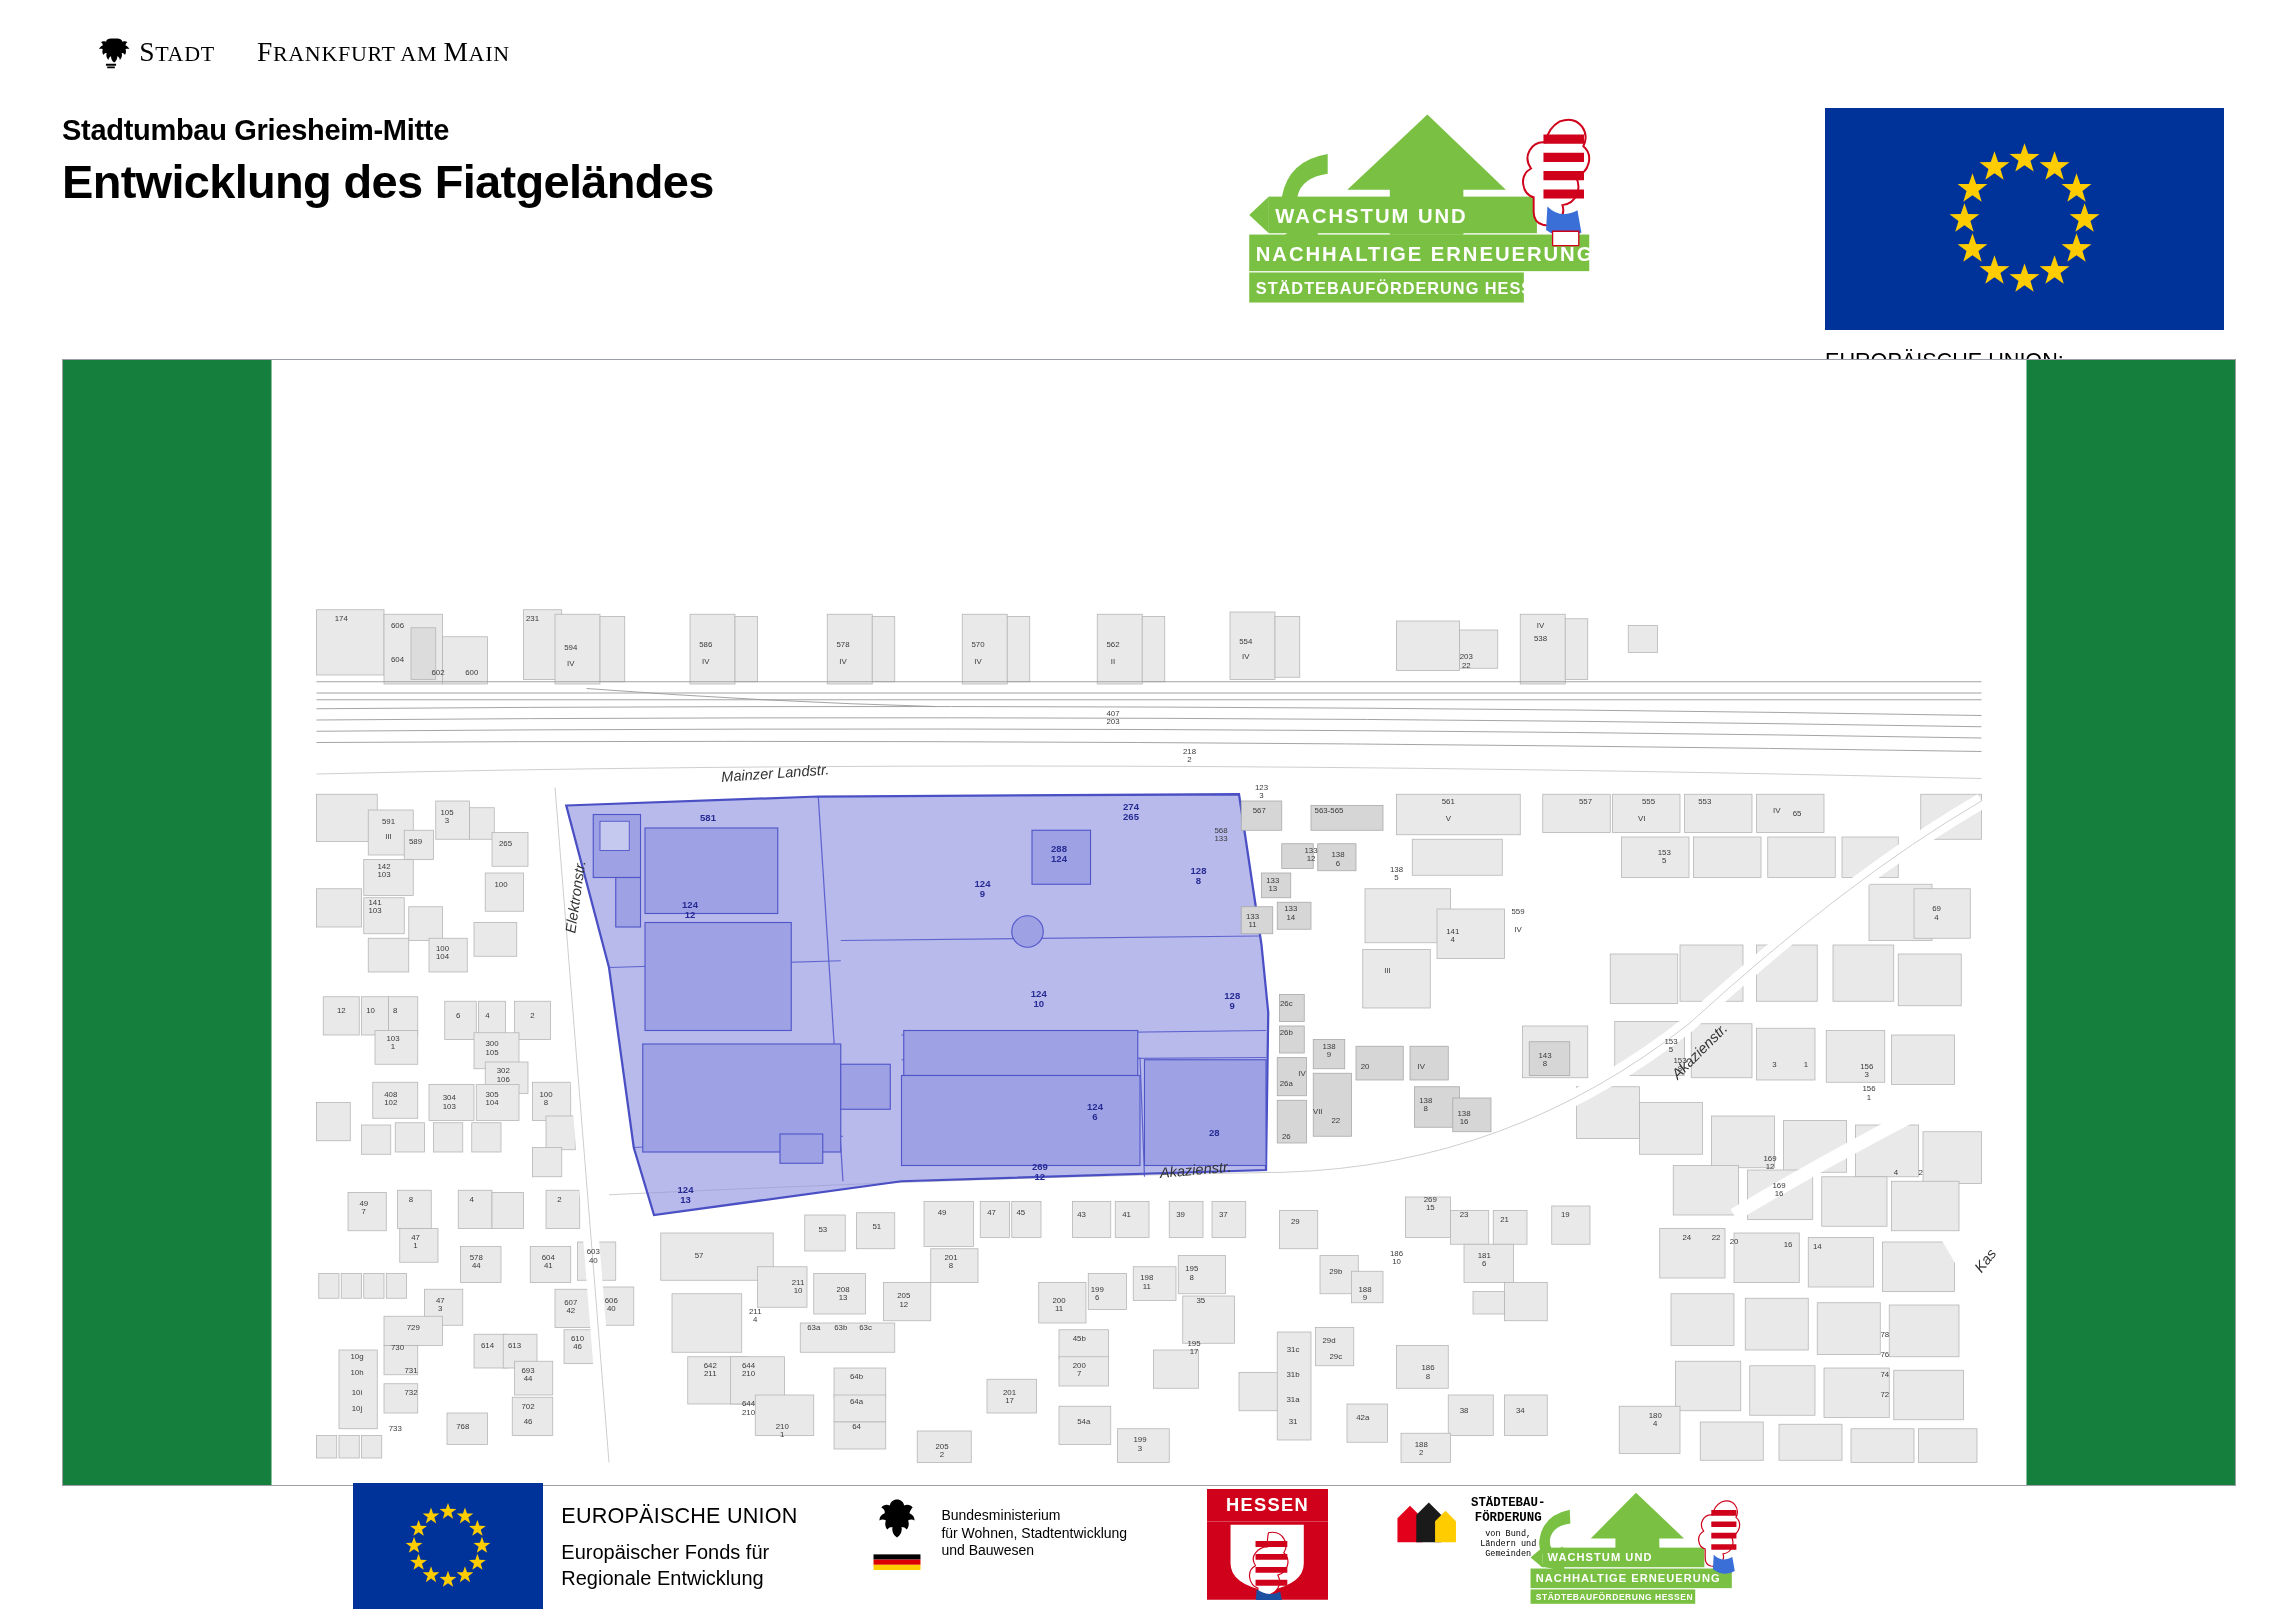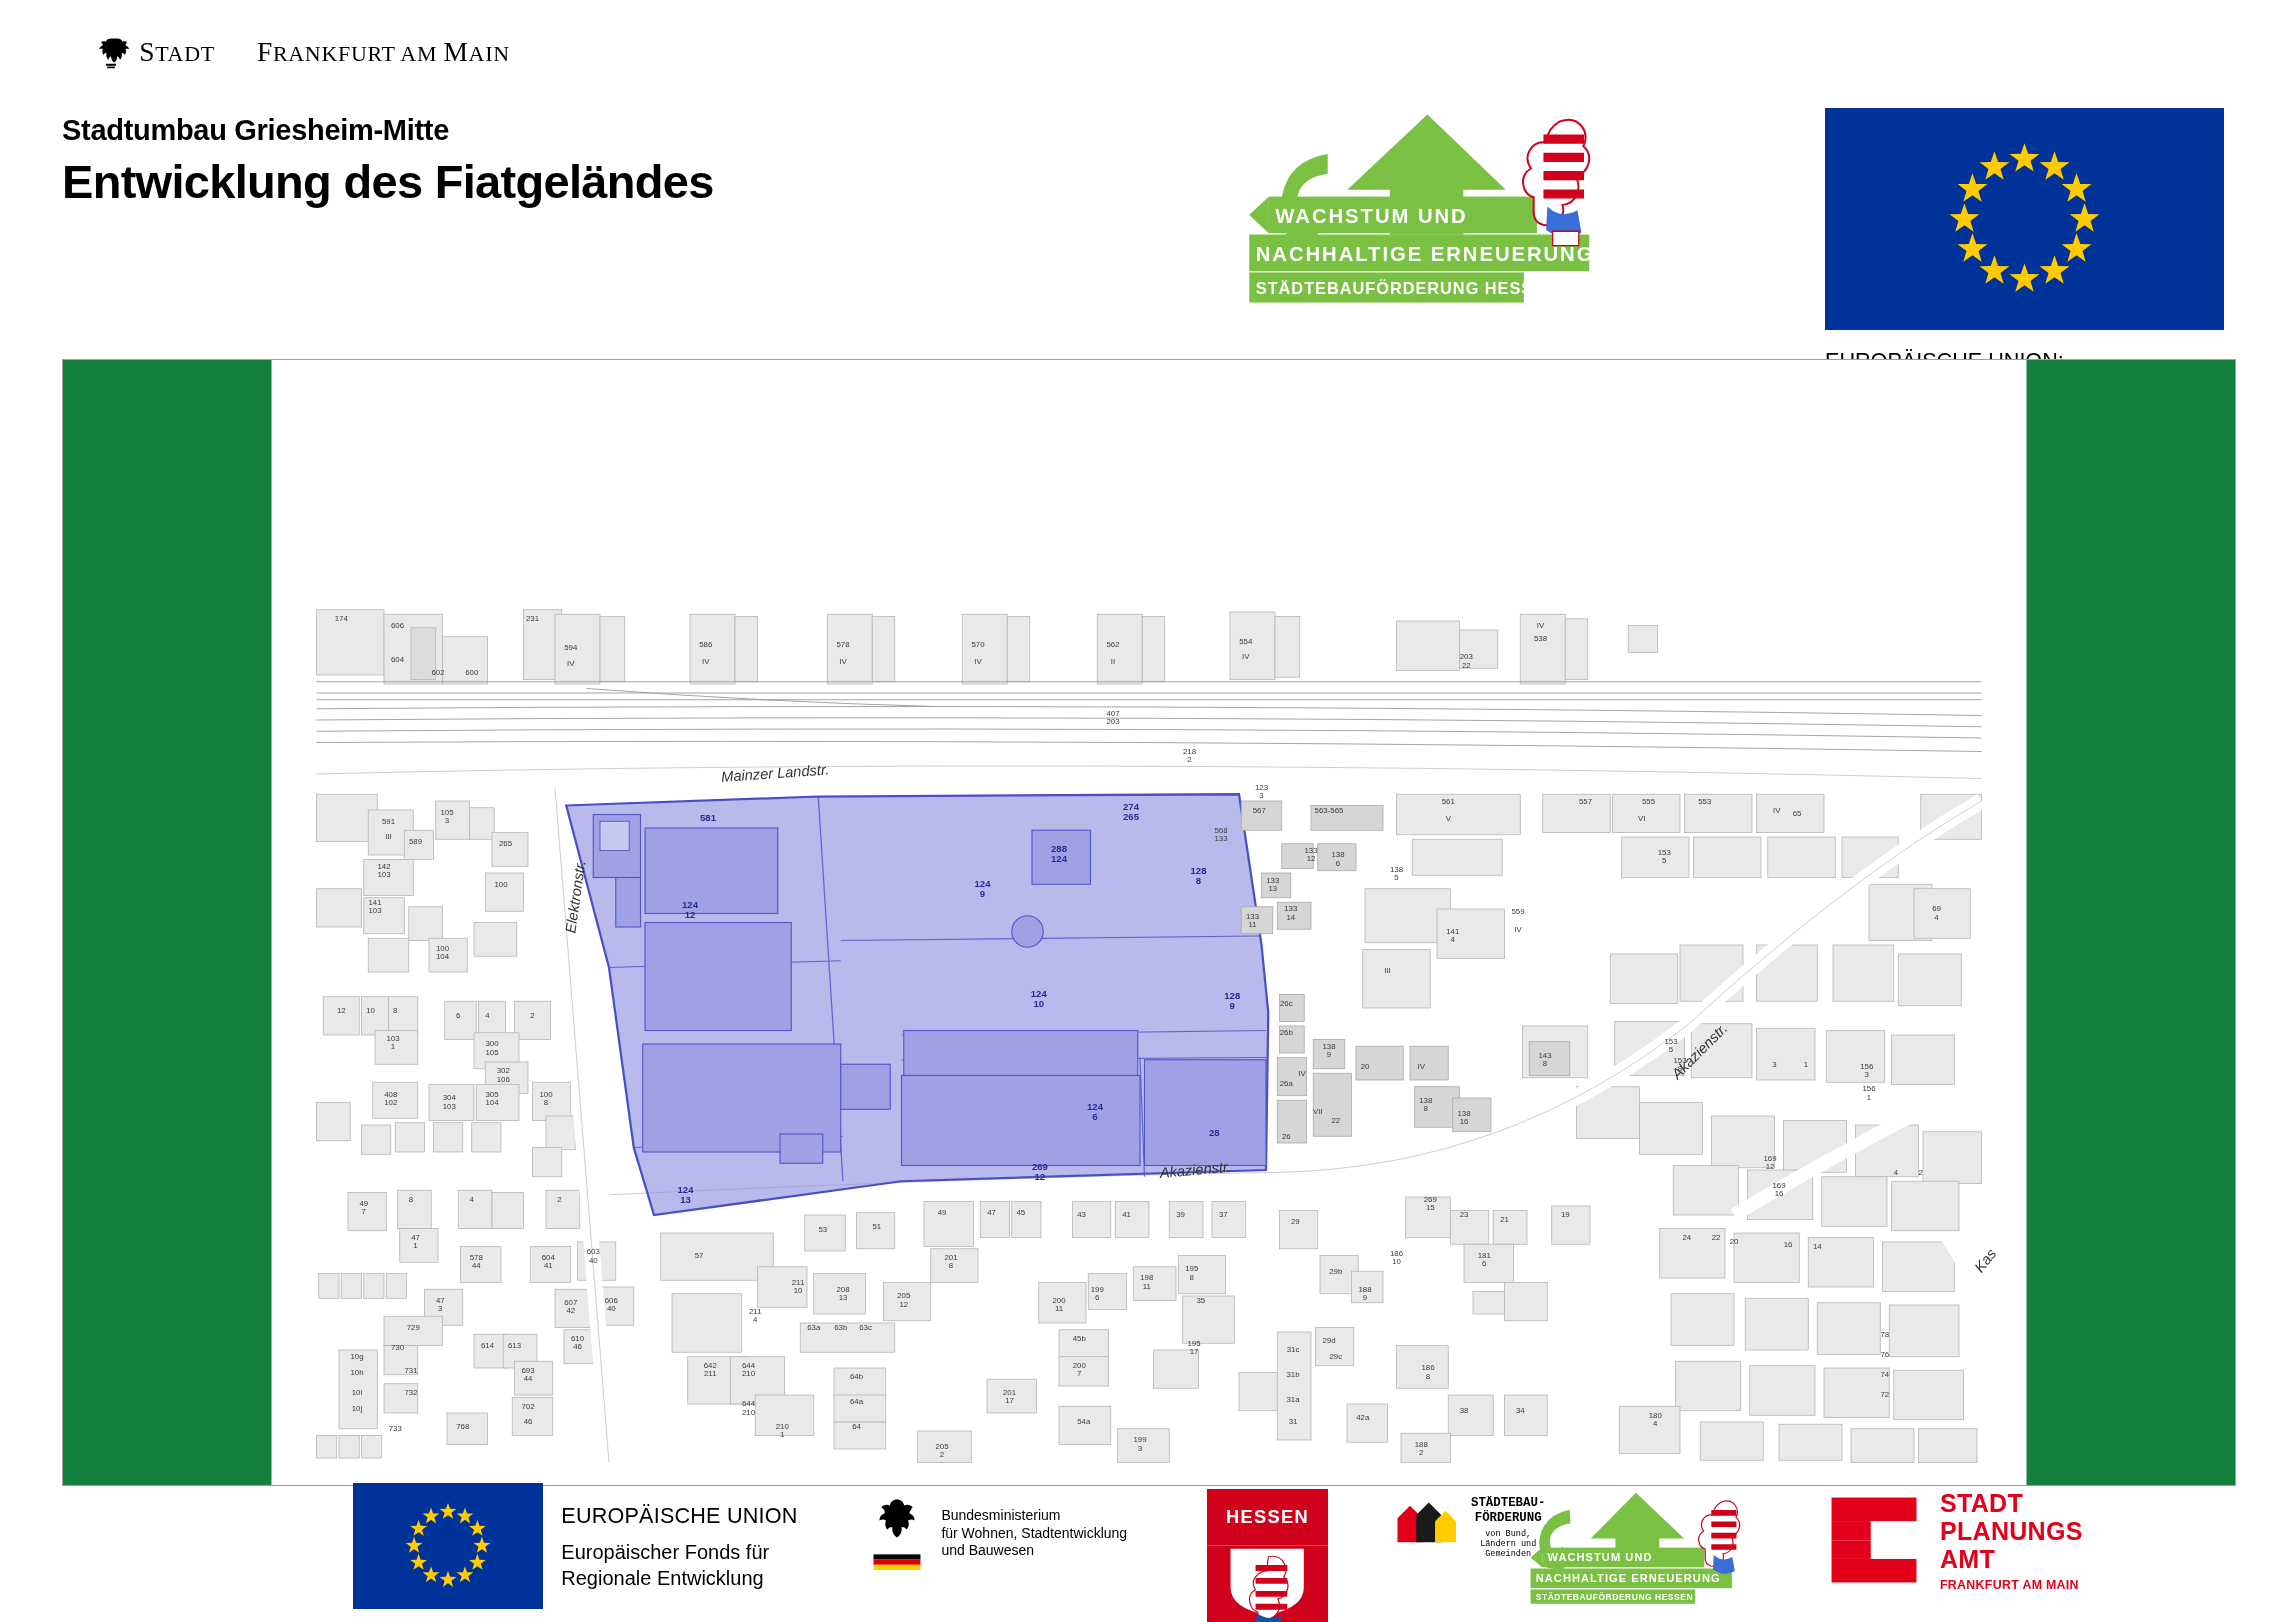--- a/index.html
+++ b/index.html
@@ -651,21 +651,21 @@
     </svg>
     <div class="bmwsb" style="margin-left:14.4px;">
       <div>Bundesministerium</div>
       <div>für Wohnen, Stadtentwicklung</div>
       <div>und Bauwesen</div>
     </div>
   </div>
 
   <div class="footer-item" style="left:1207px;top:19.6px;">
     <div class="hessen-wrap">
-      <div style="background:#d0021b;color:#fff;font-size:18.3px;font-weight:bold;text-align:center;padding:17px 0;letter-spacing:1.3px;">HESSEN</div>
+      <div style="background:#d0021b;color:#fff;font-size:18.3px;font-weight:bold;text-align:center;padding:5px 0;letter-spacing:1.3px;">HESSEN</div>
       <svg width="121" height="79" viewBox="0 0 185 120">
         <rect x="0" y="0" width="185" height="120" fill="#d0021b"></rect>
         <path d="M92 6 L148 6 L148 70 Q148 104 92 116 Q36 104 36 70 L36 6 Z" fill="#ffffff" transform="translate(0,0) scale(1,0.92)"></path>
         <g transform="translate(58,14) scale(0.9)">
           <path d="M40 4 q18 -4 26 10 q8 12 0 24 q10 10 6 22 q-4 12 -16 16 q6 12 0 22 q-6 10 -18 12 l0 14 q-10 2 -16 -6 l0 -20 q-12 -4 -14 -18 q-2 -14 10 -20 q-8 -12 0 -22 q8 -10 20 -10 q0 -16 2 -24 z" fill="#ffffff" stroke="#d0021b" stroke-width="2"></path>
           <path d="M18 18 h54 v10 h-54 z M18 40 h54 v10 h-54 z M18 62 h54 v10 h-54 z M18 84 h54 v10 h-54 z" fill="#d0021b"></path>
           <path d="M20 100 q20 14 40 4 l4 22 q-22 12 -46 -4 z" fill="#1b4fa0"></path>
         </g>
       </svg>
     </div>
@@ -695,28 +695,14 @@
     <text x="18" y="147" font-size="17" font-weight="bold" fill="#ffffff" letter-spacing="1.6">NACHHALTIGE ERNEUERUNG</text>
     <rect x="10" y="158" width="252" height="22" fill="#7ac143"></rect>
     <text x="18" y="174" font-size="13" font-weight="bold" fill="#ffffff" letter-spacing="0.8">STÄDTEBAUFÖRDERUNG HESSEN</text>
     <g transform="translate(268,18) scale(0.62)">
       <path d="M55 10 q22 -8 34 8 q10 14 2 30 q12 10 8 26 q-4 16 -20 20 q8 14 2 28 q-6 14 -22 16 q4 12 -4 22 q-10 12 -26 8 q-14 -4 -14 -20 l0 -22 q-14 -4 -16 -20 q-2 -16 12 -24 q-10 -14 -2 -28 q8 -14 24 -12 q4 -22 22 -32 z" fill="#ffffff" stroke="#d0021b" stroke-width="3"></path>
       <path d="M30 30 h62 v14 h-62 z M30 58 h62 v14 h-62 z M30 86 h62 v14 h-62 z M30 114 h62 v14 h-62 z" fill="#d0021b"></path>
       <path d="M36 140 q20 20 46 6 l6 34 q-26 16 -54 -4 z" fill="#3a6fd8"></path>
     </g>
   </svg>
 
-  <div class="footer-item" style="left:1825px;top:19.6px;">
-    <svg width="98" height="98" viewBox="0 0 150 150">
-      <rect x="10" y="10" width="130" height="36" fill="#e2001a"></rect>
-      <rect x="10" y="46" width="60" height="30" fill="#e2001a"></rect>
-      <rect x="10" y="104" width="130" height="36" fill="#e2001a"></rect>
-      <rect x="10" y="76" width="60" height="28" fill="#e2001a"></rect>
-    </svg>
-    <div style="margin-left:17px;">
-      <div class="spa-text">STADT</div>
-      <div class="spa-text">PLANUNGS</div>
-      <div class="spa-text">AMT</div>
-      <div class="spa-sub">FRANKFURT AM MAIN</div>
-    </div>
-  </div>
 </div>
 
 
 </body></html>

